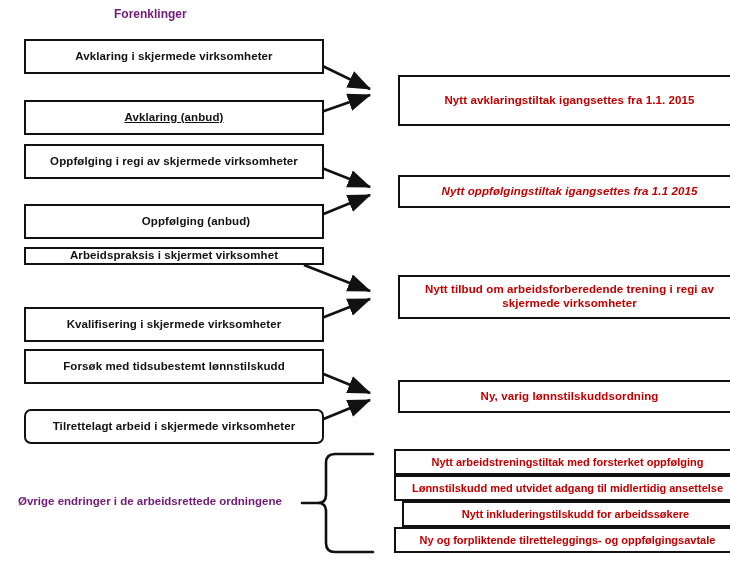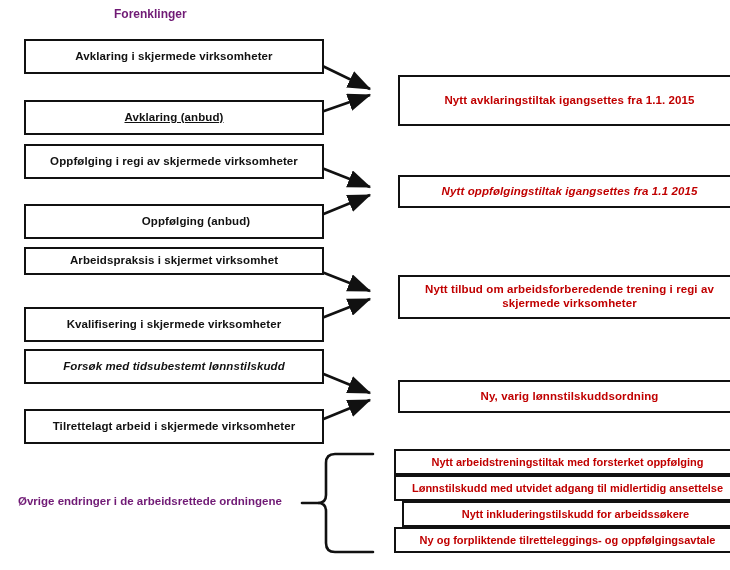--- a/index.html
+++ b/index.html
@@ -109,27 +109,27 @@
   <div class="caption" id="title-forenklinger">Forenklinger</div>
 
   <div class="box box-left" style="left:3px;  top:39px;  width:300px; height:35px;">Avklaring i skjermede virksomheter</div>
 
   <div class="box box-left" style="left:3px;  top:100px; width:300px; height:35px;text-decoration:underline;">Avklaring (anbud)</div>
 
   <div class="box box-left" style="left:3px;  top:144px; width:300px; height:35px;">Oppfølging i regi av skjermede virksomheter</div>
 
   <div class="box box-left" style="left:3px;  top:204px; width:300px; height:35px;padding-left:44px;">Oppfølging (anbud)</div>
 
-  <div class="box box-left" style="left:3px;  top:247px; width:300px; height:28px;">Arbeidspraksis i skjermet virksomhet</div>
+  <div class="box box-left" style="left:3px;  top:247px; width:300px; height:18px;">Arbeidspraksis i skjermet virksomhet</div>
 
   <div class="box box-left" style="left:3px;  top:307px; width:300px; height:35px;">Kvalifisering i  skjermede virksomheter</div>
 
-  <div class="box box-left" style="left:3px;  top:349px; width:300px; height:35px;font-style:italic;">Forsøk med tidsubestemt lønnstilskudd</div>
+  <div class="box box-left" style="left:3px;  top:349px; width:300px; height:35px;">Forsøk med tidsubestemt lønnstilskudd</div>
 
-  <div class="box box-left" style="left:3px;  top:409px; width:300px; height:35px;">Tilrettelagt arbeid i  skjermede virksomheter</div>
+  <div class="box box-left" style="left:3px;  top:409px; width:300px; height:35px;border-radius:7px;">Tilrettelagt arbeid i  skjermede virksomheter</div>
 
   <div class="caption" id="label-ovrige">Øvrige endringer i de arbeidsrettede ordningene</div>
 
   <div class="box box-red" style="left:377px; top:75px;  width:343px; height:51px;">Nytt avklaringstiltak igangsettes fra 1.1. 2015</div>
 
   <div class="box box-red" style="left:377px; top:175px; width:343px; height:33px;font-style:italic;">Nytt oppfølgingstiltak igangsettes fra 1.1 2015</div>
 
   <div class="box box-red" style="left:377px; top:275px; width:343px; height:44px; padding:0 14px;">Nytt tilbud om arbeidsforberedende trening i regi av skjermede virksomheter</div>
 
   <div class="box box-red" style="left:377px; top:380px; width:343px; height:33px;">Ny, varig lønnstilskuddsordning</div>

